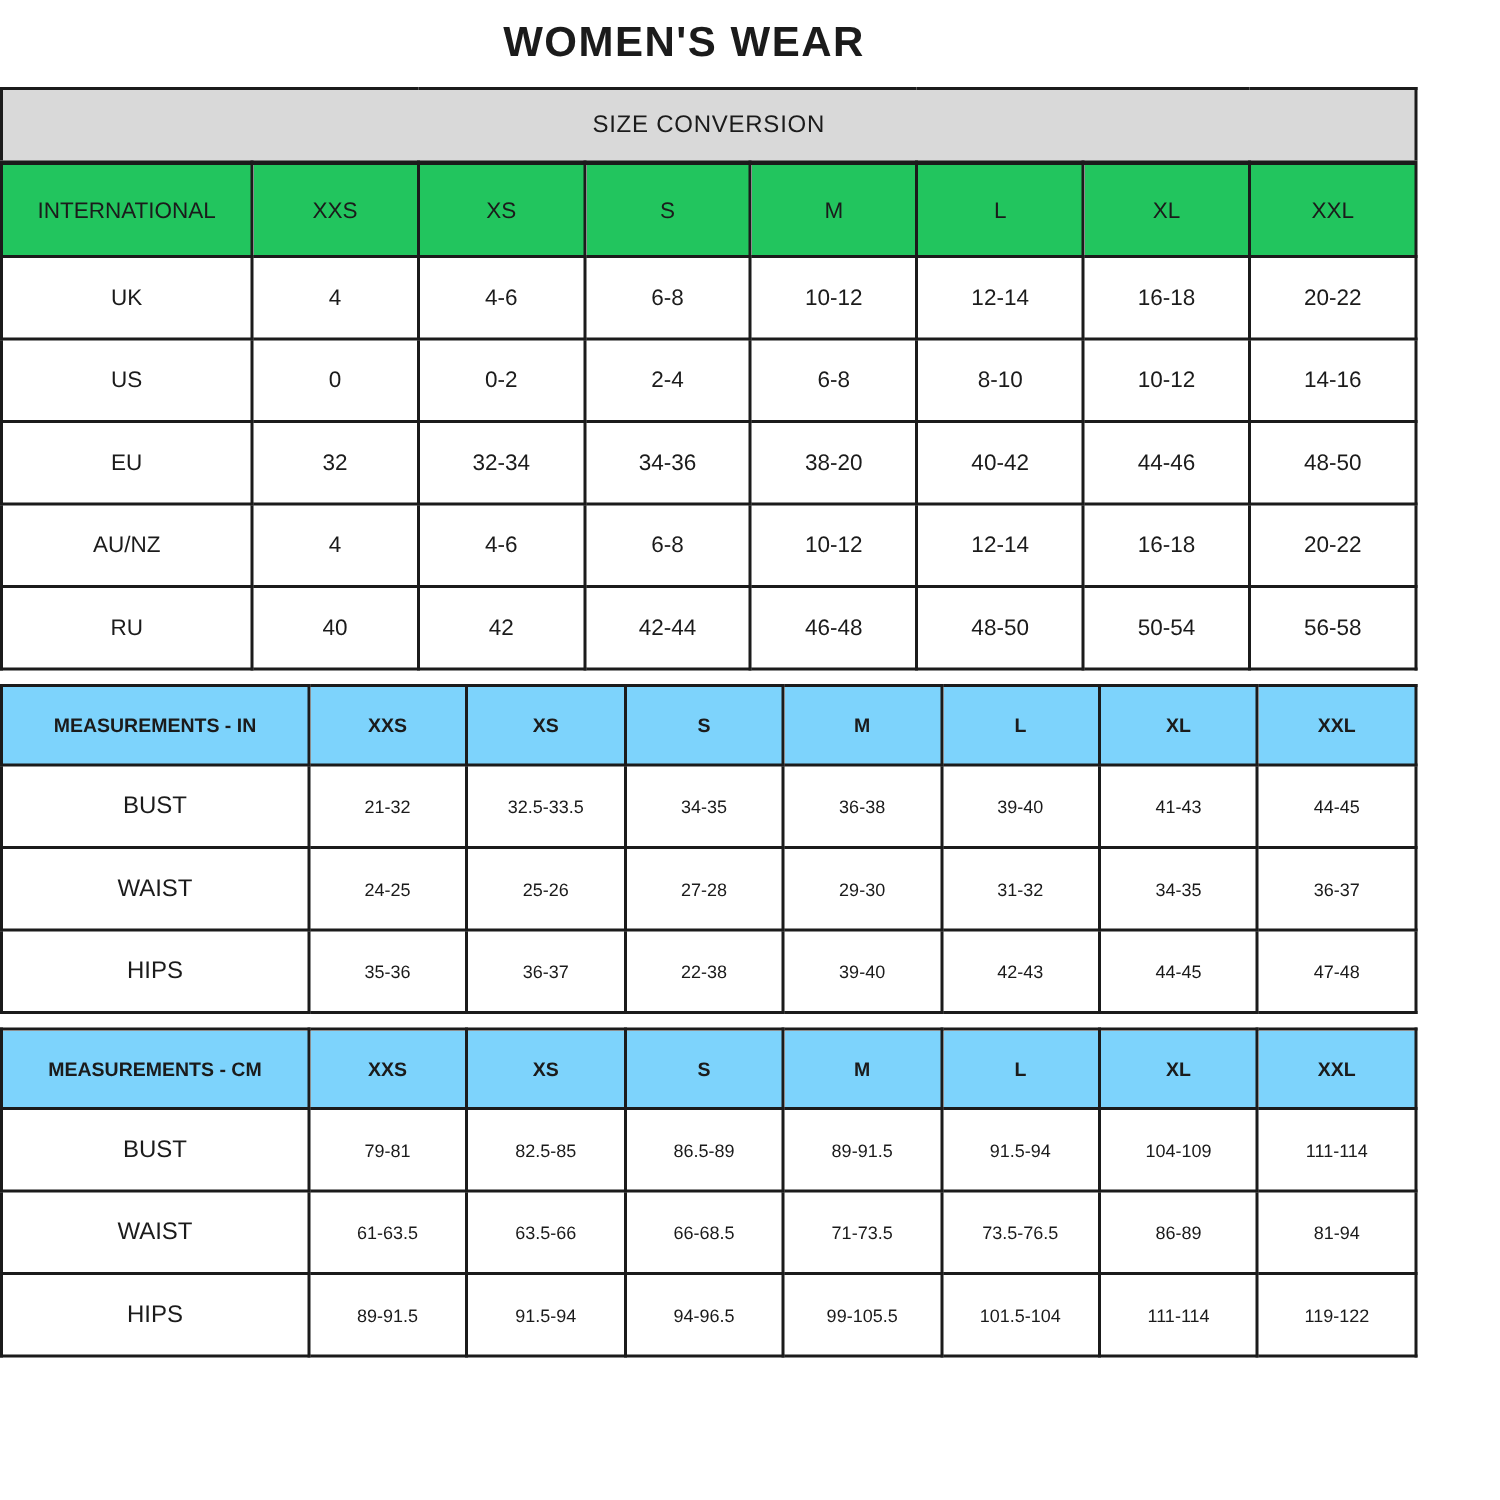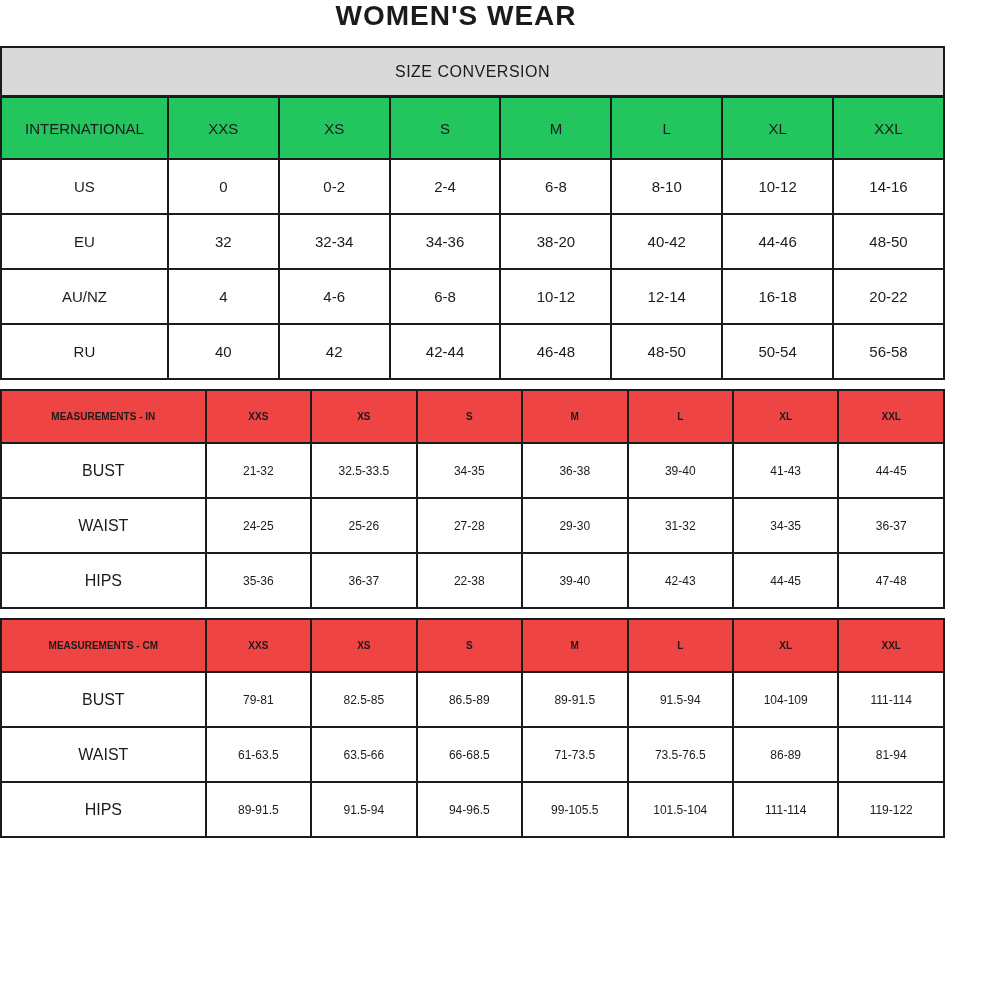--- a/index.html
+++ b/index.html
@@ -7,20 +7,21 @@
     padding: 0;
     background: #ffffff;
     width: 1000px;
     font-family: "Liberation Sans", sans-serif;
     color: #1b1b1b;
   }
   .page {
     width: 912px;
     height: 1000px;
     box-sizing: border-box;
+    padding-top: 12px;
   }
   h1.page-title {
     text-align: center;
     font-size: 28px;
     font-weight: bold;
     letter-spacing: 1px;
     margin: 0 0 14px 0;
   }
   table {
     width: 945px;
@@ -52,23 +53,23 @@
     font-weight: normal;
     background: #22c55e;
   }
   .conversion tbody td {
     height: 53px;
     font-size: 15px;
   }
   
   .meas .c0 { width: 21.7%; }
   .meas tr.meas-head td {
-    background: #ef4444;
+    background: #7dd3fc;
     height: 51px;
-    font-size: 10px;
+    font-size: 13px;
     font-weight: bold;
   }
   .meas tbody td {
     height: 53px;
     font-size: 12px;
   }
   .meas tbody td.rowlabel {
     font-size: 16px;
   }
 </style>
@@ -94,20 +95,30 @@
           <td>XS</td>
           <td>S</td>
           <td>M</td>
           <td>L</td>
           <td>XL</td>
           <td>XXL</td>
         </tr>
     </thead>
     <tbody>
         <tr>
+          <td class="rowlabel">UK</td>
+          <td>4</td>
+          <td>4-6</td>
+          <td>6-8</td>
+          <td>10-12</td>
+          <td>12-14</td>
+          <td>16-18</td>
+          <td>20-22</td>
+        </tr>
+        <tr>
           <td class="rowlabel">US</td>
           <td>0</td>
           <td>0-2</td>
           <td>2-4</td>
           <td>6-8</td>
           <td>8-10</td>
           <td>10-12</td>
           <td>14-16</td>
         </tr>
         <tr>

